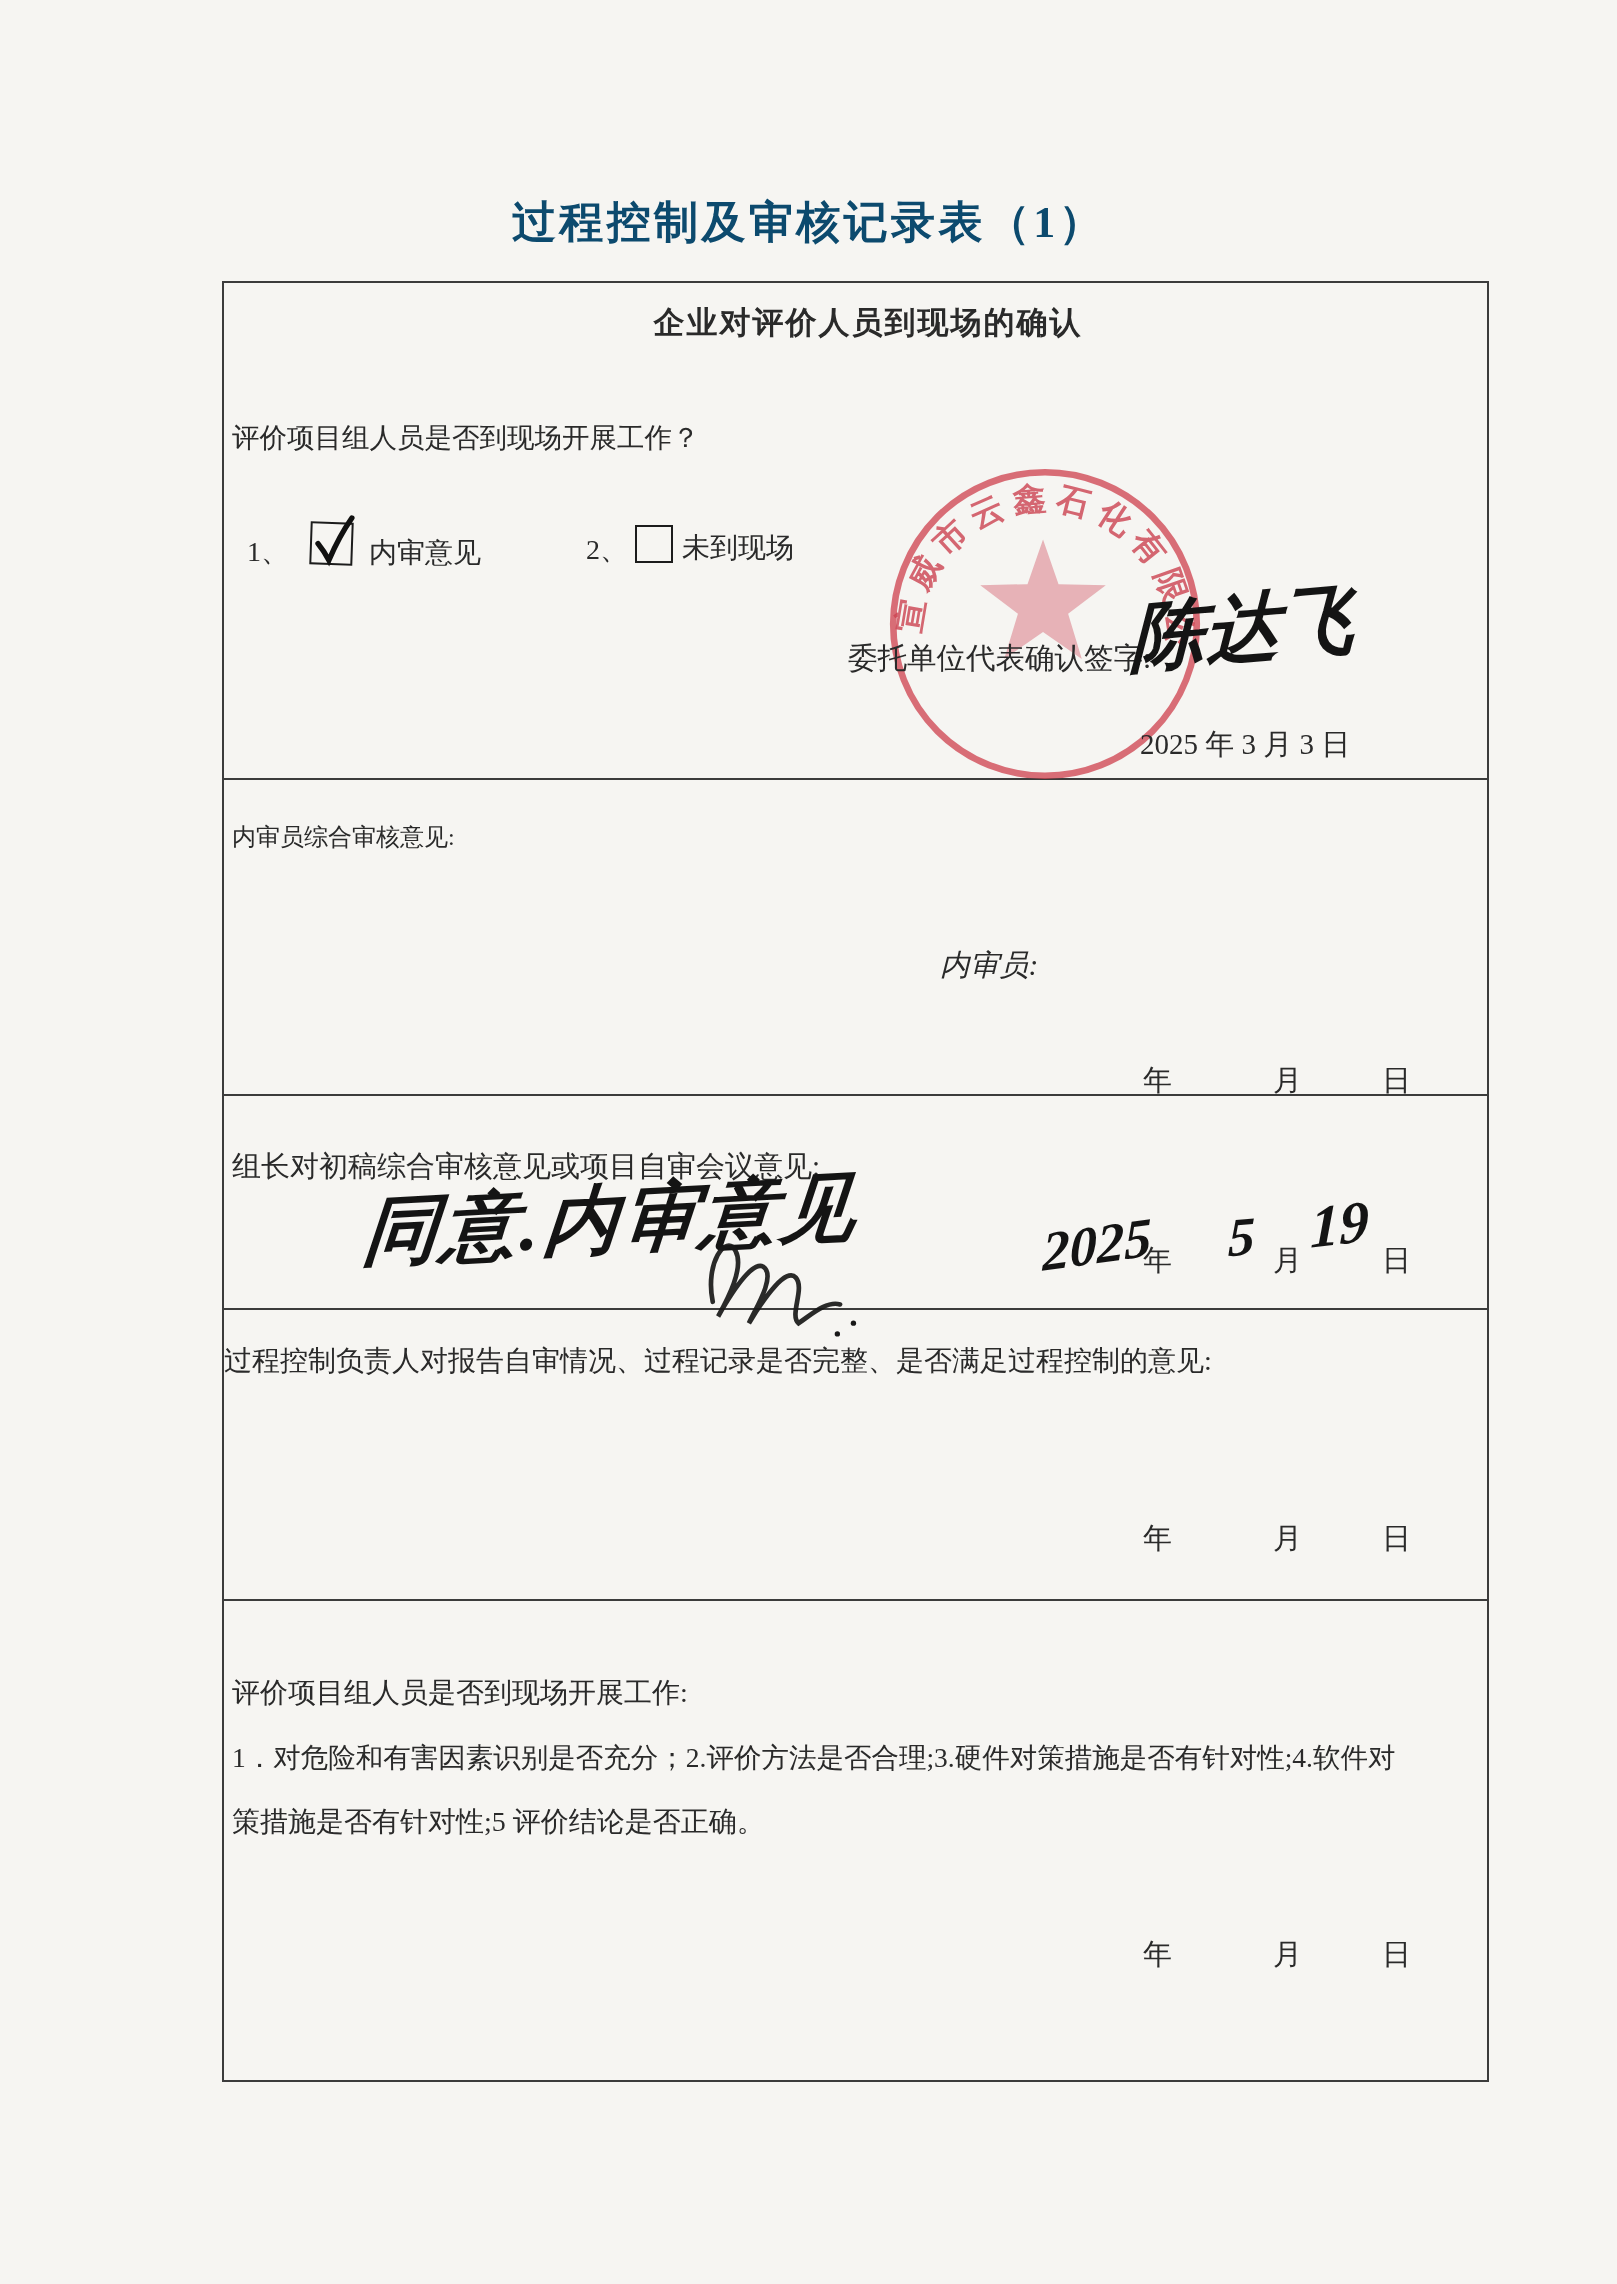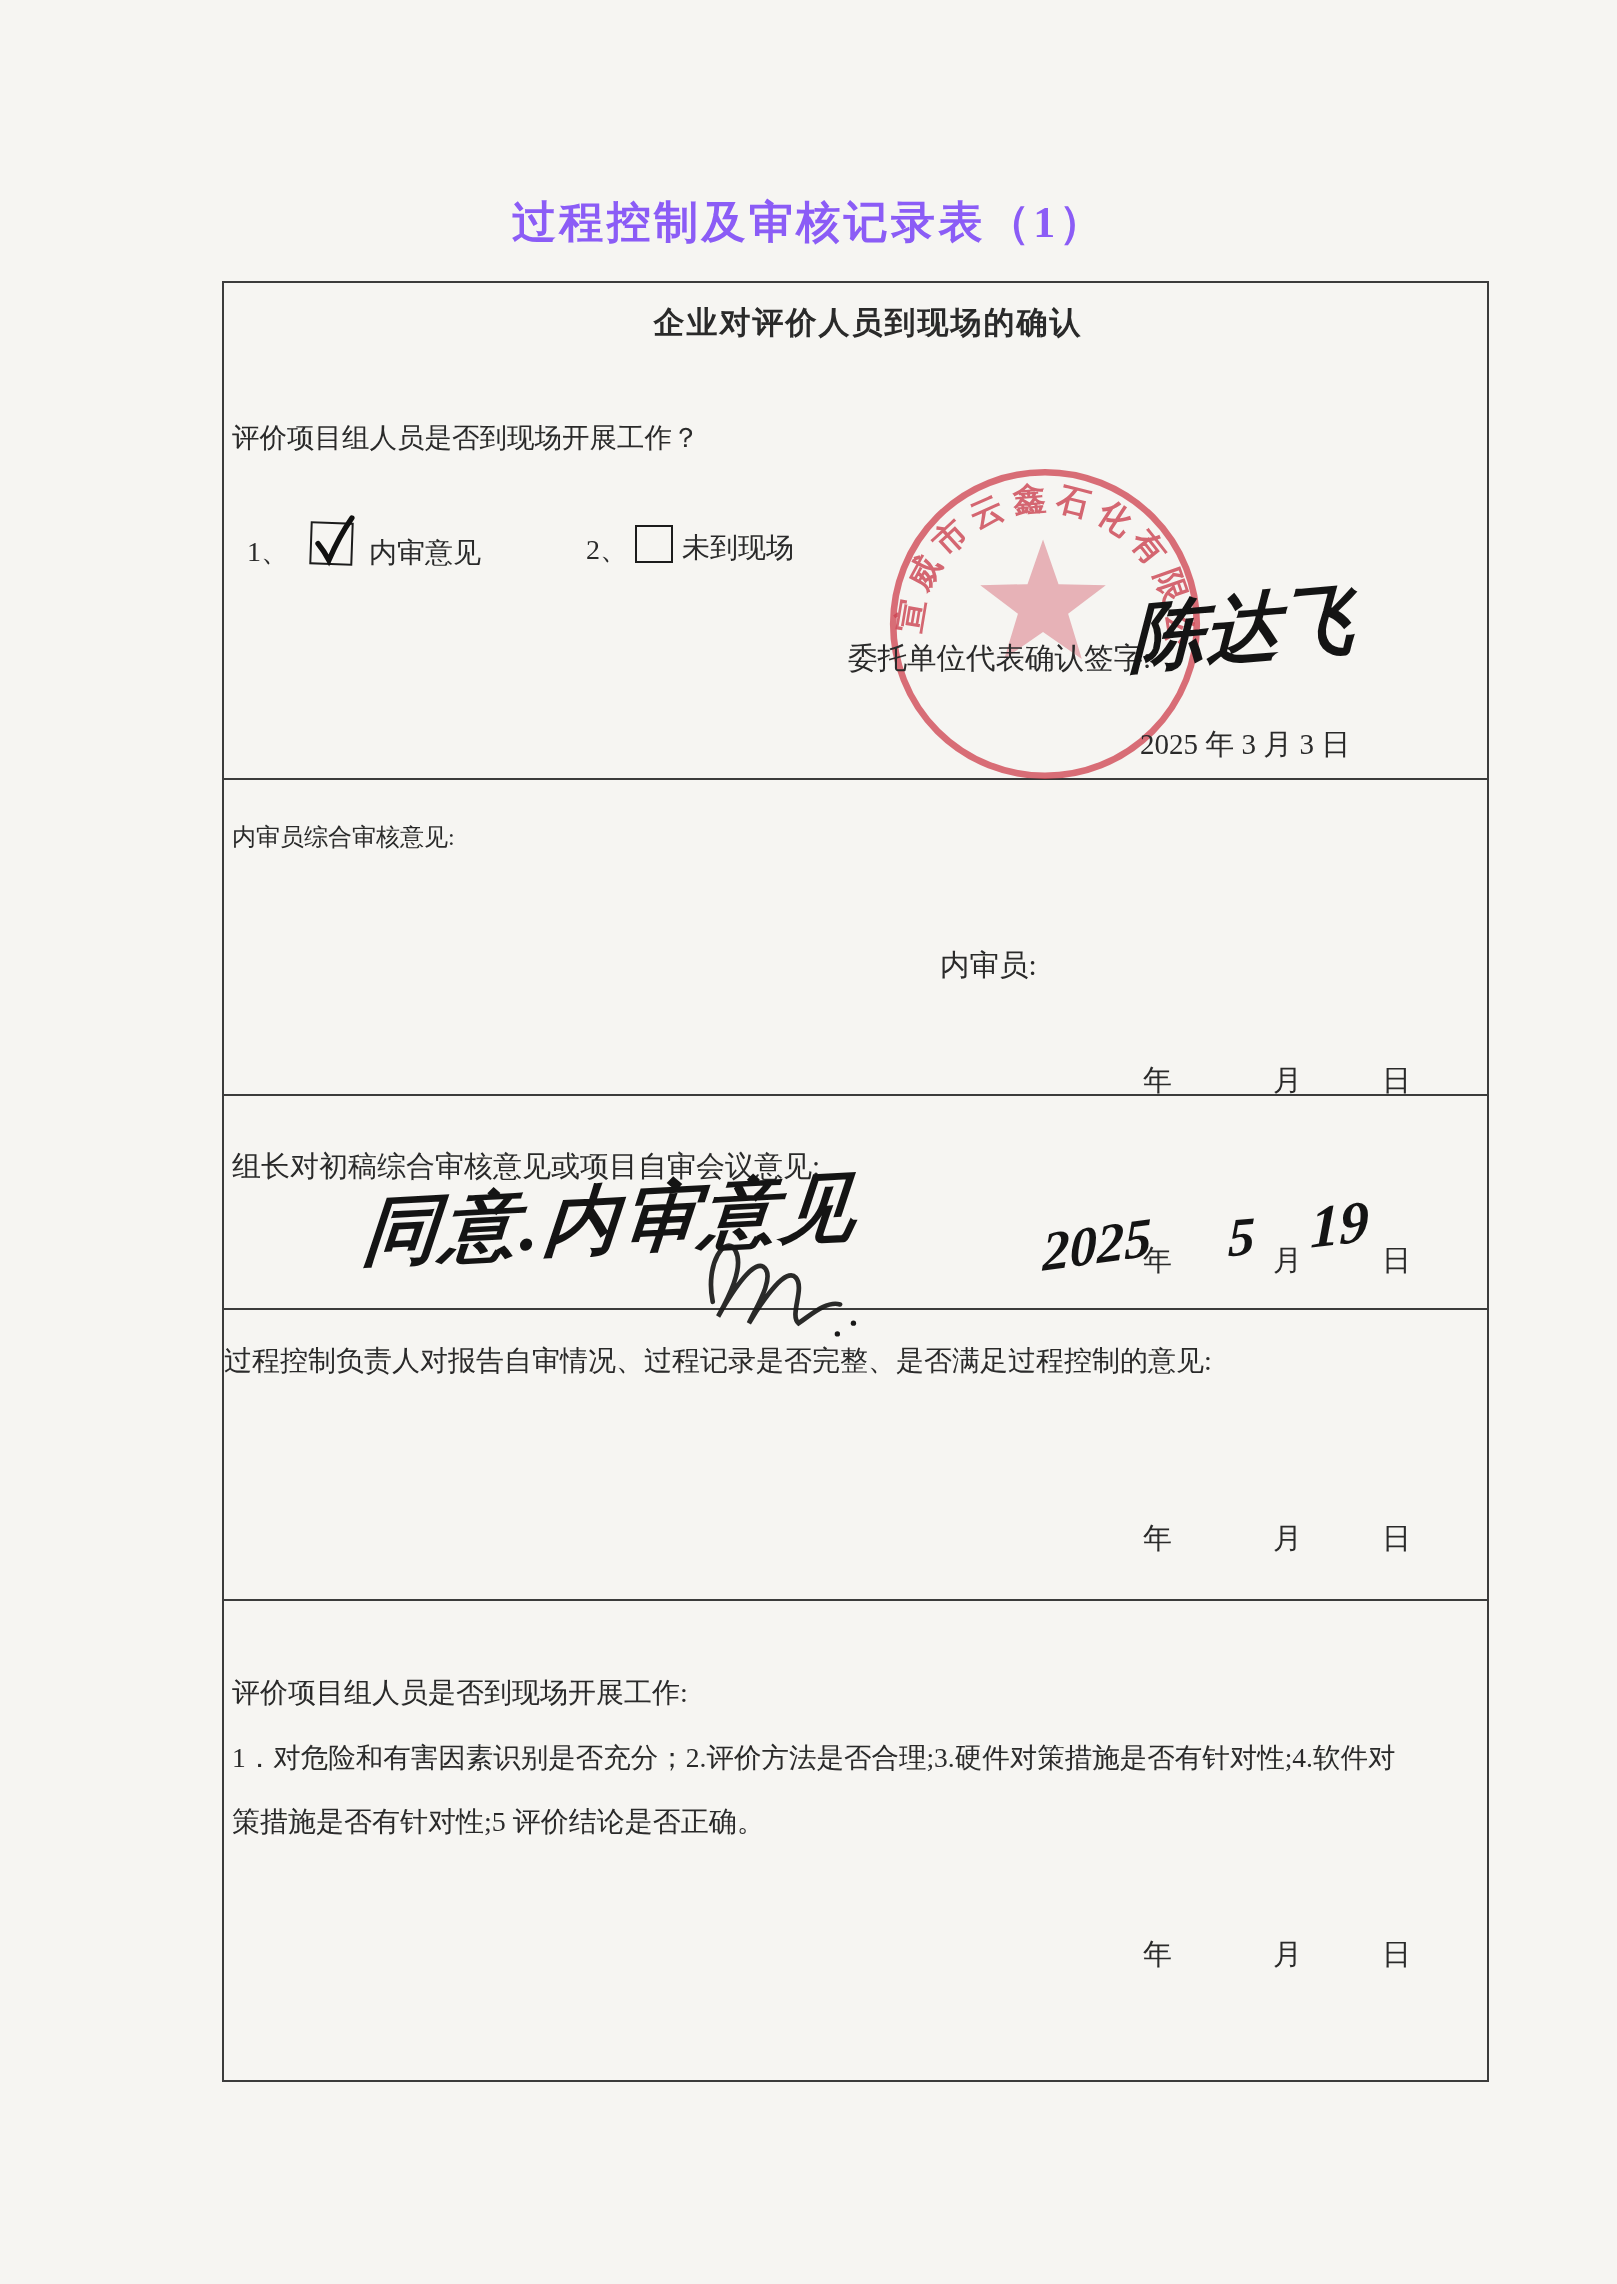--- a/index.html
+++ b/index.html
@@ -10,21 +10,21 @@
     color:#2a2a2a;
     overflow:hidden;
     position:relative;
   }
   .sheet{position:absolute;inset:0;}
   .abs{position:absolute;white-space:nowrap;}
 
   
   .page-title{
     top:193px;left:50%;transform:translateX(-50%);
-    font-size:44px;font-weight:bold;letter-spacing:3.4px;color:#8b5cf6;
+    font-size:44px;font-weight:bold;letter-spacing:3.4px;color:#0c4a6e;
   }
 
   
   .form-table{
     left:222px;top:281px;width:1267px;height:1801px;
     border:2px solid #3c3c3c;box-sizing:border-box;
     background:transparent;z-index:1;
   }
   .hr{position:absolute;left:0;right:0;height:2px;background:#3c3c3c;}
   .hr.r1{top:495px;}
@@ -54,21 +54,21 @@
   .sig-label{top:639px;left:848px;font-size:29.5px;z-index:3;}
   .hand{
     font-style:italic;font-weight:600;color:#141414;z-index:4;
     font-family:"Liberation Serif","DejaVu Serif",serif;
   }
   .sig-name{top:579px;left:1130px;font-size:75px;transform:rotate(-5deg) skewX(-6deg);}
   .s1-date{top:725px;left:1140px;font-size:29px;z-index:3;text-align:center;}
 
   
   .s2-label{top:821px;left:232px;font-size:24px;z-index:3;}
-  .s2-signer{top:946px;left:940px;font-size:29.5px;z-index:3;}
+  .s2-signer{top:946px;left:940px;font-size:29.5px;z-index:3;font-style:italic;}
 
   
   .ymd{left:1143px;width:282px;height:34px;z-index:3;}
   .ymd span{position:absolute;font-size:29px;top:0;}
   .ymd .y{left:0;}
   .ymd .m{left:130px;}
   .ymd .d{left:239px;}
   .ymd-s2{top:1061px;}
   .ymd-s3{top:1241px;}
   .ymd-s4{top:1519px;}

